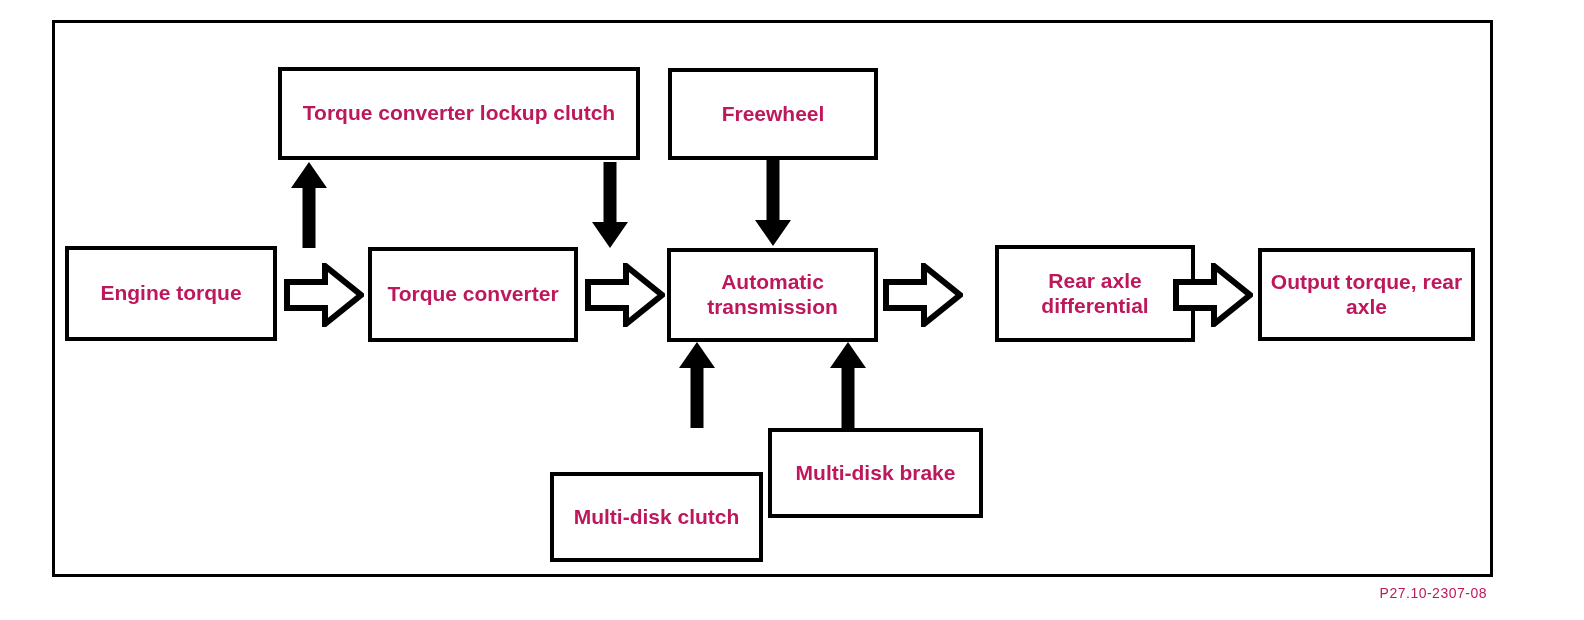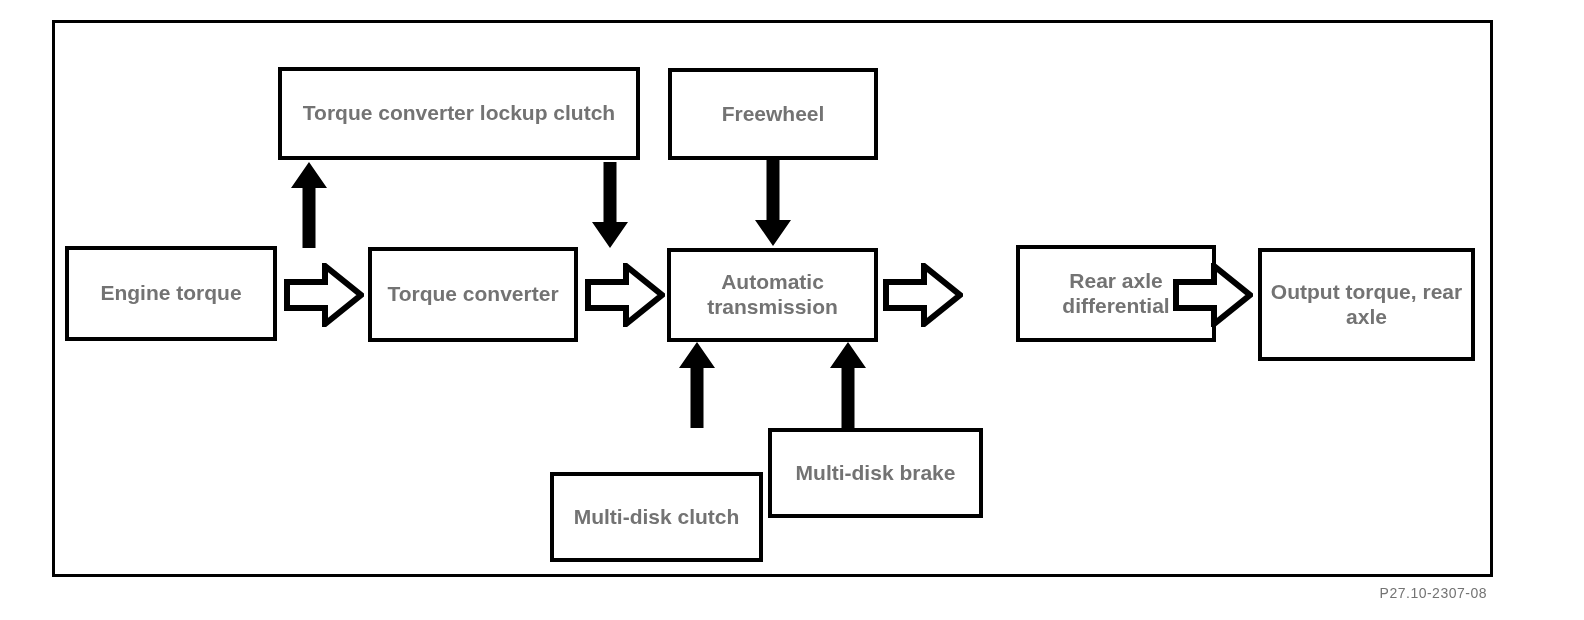--- a/index.html
+++ b/index.html
@@ -2,21 +2,21 @@
 <html><head>
 <meta charset="utf-8">
 <style>
   html, body { margin: 0; padding: 0; background: #ffffff; }
   .canvas {
     position: relative;
     width: 1584px;
     height: 620px;
     background: #ffffff;
     font-family: "Liberation Sans", sans-serif;
-    color: #737373;
+    color: #be185d;
     overflow: hidden;
   }
   .frame {
     position: absolute;
     left: 52px; top: 20px;
     width: 1441px; height: 557px;
     border: 3px solid #000000;
     box-sizing: border-box;
   }
   .box {
@@ -35,22 +35,22 @@
   }
   .nowrap { white-space: nowrap; padding: 0 2px; }
 
   
   .b-lockup     { left: 278px; top: 67px;  width: 362px; height: 93px; }
   .b-freewheel  { left: 668px; top: 68px;  width: 210px; height: 92px; }
   
   .b-engine     { left: 65px;  top: 246px; width: 212px; height: 95px; }
   .b-converter  { left: 368px; top: 247px; width: 210px; height: 95px; }
   .b-automatic  { left: 667px; top: 248px; width: 211px; height: 94px; }
-  .b-reardiff   { left: 1016px; top: 245px; width: 200px; height: 97px; }
-  .b-output     { left: 1258px;top: 248px; width: 217px; height: 113px; }
+  .b-reardiff   { left: 995px; top: 245px; width: 200px; height: 97px; }
+  .b-output     { left: 1258px;top: 248px; width: 217px; height: 93px; }
   
   .b-mclutch    { left: 550px; top: 428px; width: 213px; height: 90px; margin-top: 44px; }
   .b-mbrake     { left: 768px; top: 428px; width: 215px; height: 90px; }
 
   .arrow { position: absolute; }
   .code-label {
     position: absolute;
     top: 585px;
     right: 97px;
     font-size: 14px;

